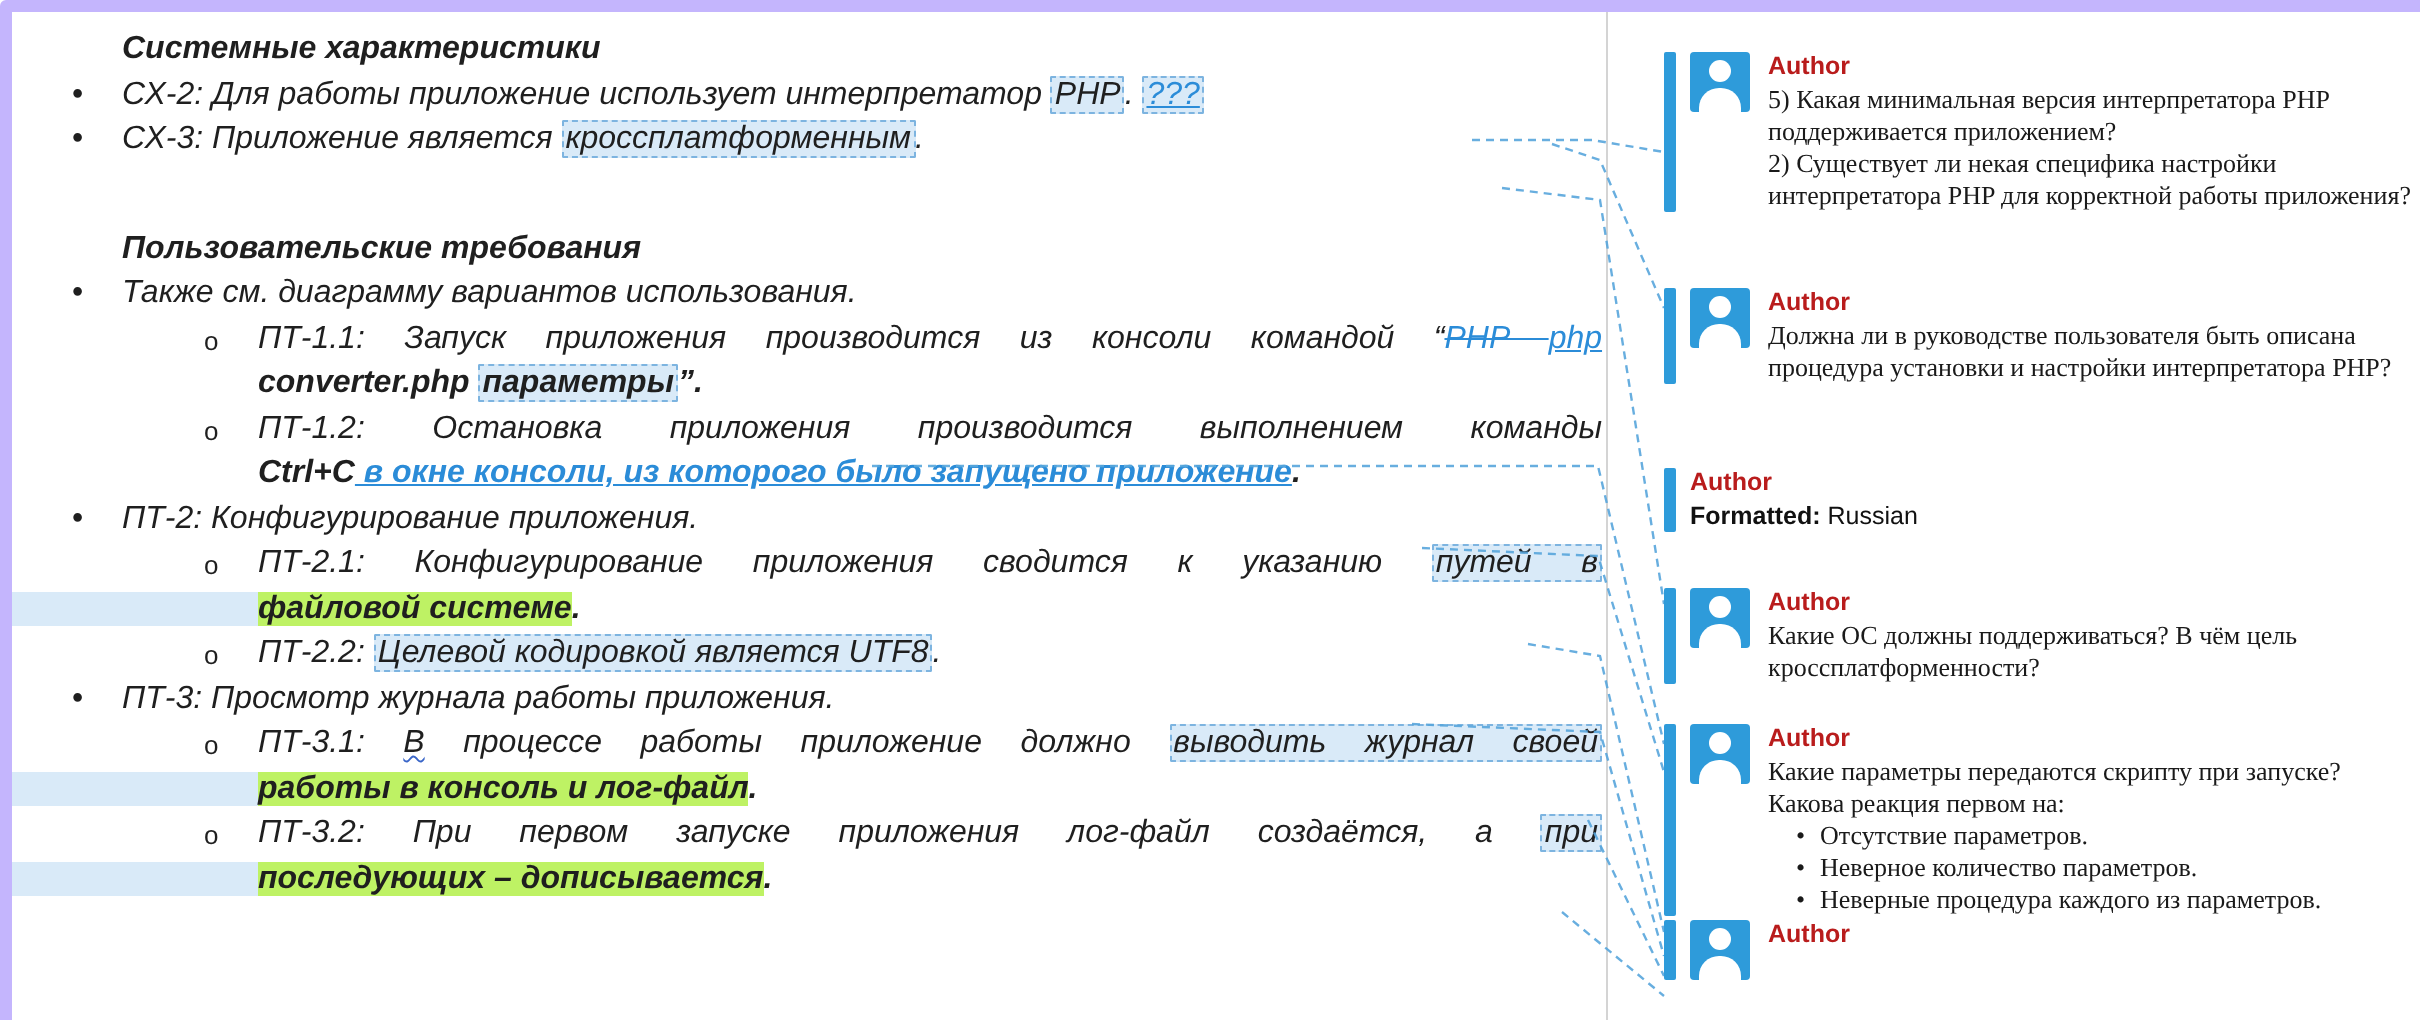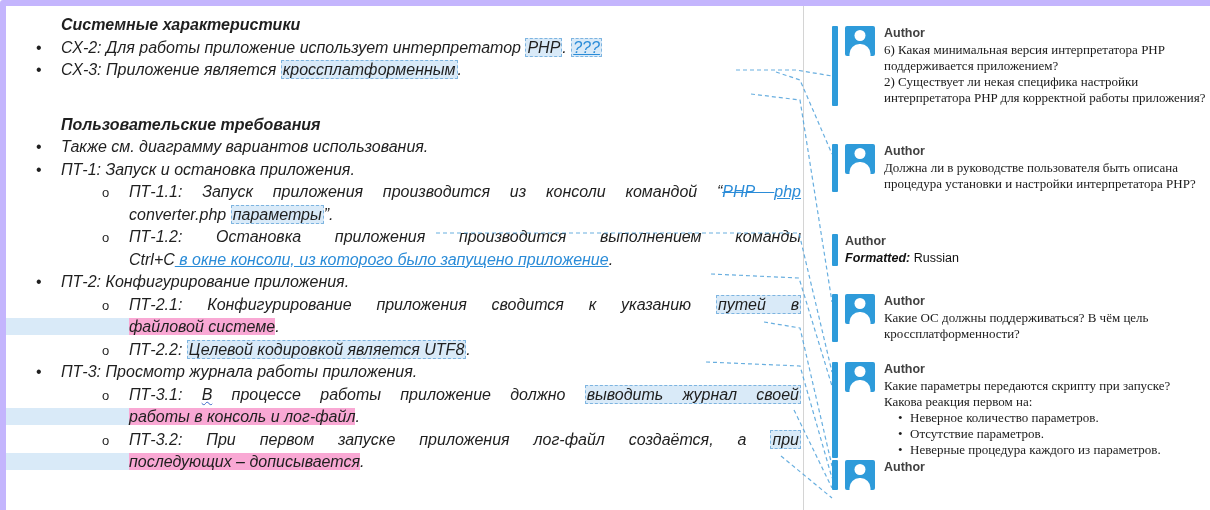--- a/index.html
+++ b/index.html
@@ -8,49 +8,49 @@
   
   .doc{position:absolute;left:14px;top:8px;width:781px;font-style:italic;font-size:16px;
     line-height:22.5px;color:#1f1f1f;z-index:1;}
   .h1,.h2{font-weight:bold;margin-left:41px;}
   .h2{margin-top:32px;}
   .li1{padding-left:41px;position:relative;}
   .li1::before{content:"\2022";position:absolute;left:16px;font-style:normal;}
   .li2{padding-left:109px;position:relative;}
   .li2::before{content:"o";position:absolute;left:82px;font-size:13px;font-style:normal;top:1px;}
   .jl{text-align:justify;text-align-last:justify;}
-  .ll{text-align:left;text-align-last:left;}
+  .ll{text-align:left;text-align-last:left;font-weight:bold;}
   .hl{background:#d9eaf8;border:1px dashed #7db4e0;border-radius:1px;padding:0 1px;}
   .ins{color:#2b8cd8;text-decoration:underline;}
   .del{color:#2b8cd8;text-decoration:line-through;}
-  .band{position:relative;z-index:0;background:#f9a8d4;}
+  .band{position:relative;z-index:0;background:#bef264;}
   .band::before{content:"";position:absolute;top:0;bottom:0;left:-830px;width:830px;
     background:#d9eaf8;z-index:-1;}
   .squig{text-decoration:underline;text-decoration-style:wavy;text-decoration-color:#3a66c8;
     text-decoration-thickness:1px;}
   
   .vdiv{position:absolute;left:797px;top:0;bottom:0;width:1px;background:#d4d4d4;}
   
   .connectors{position:absolute;left:0;top:0;z-index:1;pointer-events:none;}
   
   .comment{position:absolute;left:826px;display:flex;align-items:stretch;z-index:2;font-style:normal;}
   .cbar{width:6px;background:#2e9bda;margin-right:7px;border-radius:1px;flex:none;}
   .avatar{width:30px;height:30px;background:#2e9bda;flex:none;position:relative;margin-right:9px;
     border-radius:2px;overflow:hidden;}
   .avatar::before{content:"";position:absolute;top:4px;left:50%;transform:translateX(-50%);
     width:11px;height:11px;background:#fff;border-radius:50%;}
   .avatar::after{content:"";position:absolute;bottom:-2px;left:50%;transform:translateX(-50%);
     width:21px;height:14px;background:#fff;border-radius:10px 10px 0 0;}
   .ctext{font-family:"Liberation Serif",serif;font-size:13px;line-height:16px;color:#1a1a1a;width:322px;}
   .cauthor{font-family:"Liberation Sans",sans-serif;font-weight:bold;font-size:12.5px;
-    line-height:15px;margin-bottom:1px;color:#404040;}
+    line-height:15px;margin-bottom:1px;color:#b91c1c;}
   .cbullets div{padding-left:26px;position:relative;}
   .cbullets div::before{content:"\2022";position:absolute;left:14px;}
   .cfmt{font-family:"Liberation Sans",sans-serif;font-size:12.5px;line-height:16px;color:#111;}
-  .cfmt b{font-weight:bold;font-style:italic;}
+  .cfmt b{font-weight:bold;}
 </style>
 </head>
 <body>
 
 <div class="screen">
 
   <div class="doc">
     <div class="h1">Системные характеристики</div>
 
 
@@ -61,23 +61,20 @@
     <div class="li1">
       <span>СХ-3: Приложение является </span><span class="hl">кроссплатформенным</span><span>.</span>
     </div>
 
     <div class="h2">Пользовательские требования</div>
 
     <div class="li1">
       <span>Также см. диаграмму вариантов использования.</span>
     </div>
 
-    <div class="li1">
-      <span>ПТ-1: Запуск и остановка приложения.</span>
-    </div>
 
     <div class="li2">
       <div class="jl"><span>ПТ-1.1: Запуск приложения производится из консоли командой “</span><span class="del">PHP </span><span class="ins">php</span></div>
       <div class="ll"><span>converter.php </span><span class="hl">параметры</span><span>”.</span></div>
     </div>
 
     <div class="li2">
       <div class="jl"><span>ПТ-1.2: Остановка приложения производится выполнением команды</span></div>
       <div class="ll"><span>Ctrl+C</span><span class="ins"> в окне консоли, из которого было запущено приложение</span><span>.</span></div>
     </div>
@@ -124,21 +121,21 @@
       <path d="M788 404 L826 482"></path>
       <path d="M775 450 L826 492"></path>
     </g>
   </svg>
 
   <div class="comment" style="top:20px;">
     <div class="cbar"></div>
     <div class="avatar"></div>
     <div class="ctext">
       <div class="cauthor">Author</div>
-      <div>6) Какая минимальная версия интерпретатора PHP поддерживается приложением?</div>
+      <div>5) Какая минимальная версия интерпретатора PHP поддерживается приложением?</div>
       <div>2) Существует ли некая специфика настройки интерпретатора PHP для корректной работы приложения?</div>
     </div>
   </div>
 
   <div class="comment" style="top:138px;">
     <div class="cbar"></div>
     <div class="avatar"></div>
     <div class="ctext">
       <div class="cauthor">Author</div>
       <div>Должна ли в руководстве пользователя быть описана процедура установки и настройки интерпретатора PHP?</div>
@@ -162,22 +159,22 @@
     </div>
   </div>
 
   <div class="comment" style="top:356px;">
     <div class="cbar"></div>
     <div class="avatar"></div>
     <div class="ctext">
       <div class="cauthor">Author</div>
       <div>Какие параметры передаются скрипту при запуске? Какова реакция первом на:</div>
       <div class="cbullets">
+        <div>Отсутствие параметров.</div>
         <div>Неверное количество параметров.</div>
-        <div>Отсутствие параметров.</div>
         <div>Неверные процедура каждого из параметров.</div>
       </div>
     </div>
   </div>
 
   <div class="comment" style="top:454px;">
     <div class="cbar"></div>
     <div class="avatar"></div>
     <div class="ctext">
       <div class="cauthor">Author</div>

